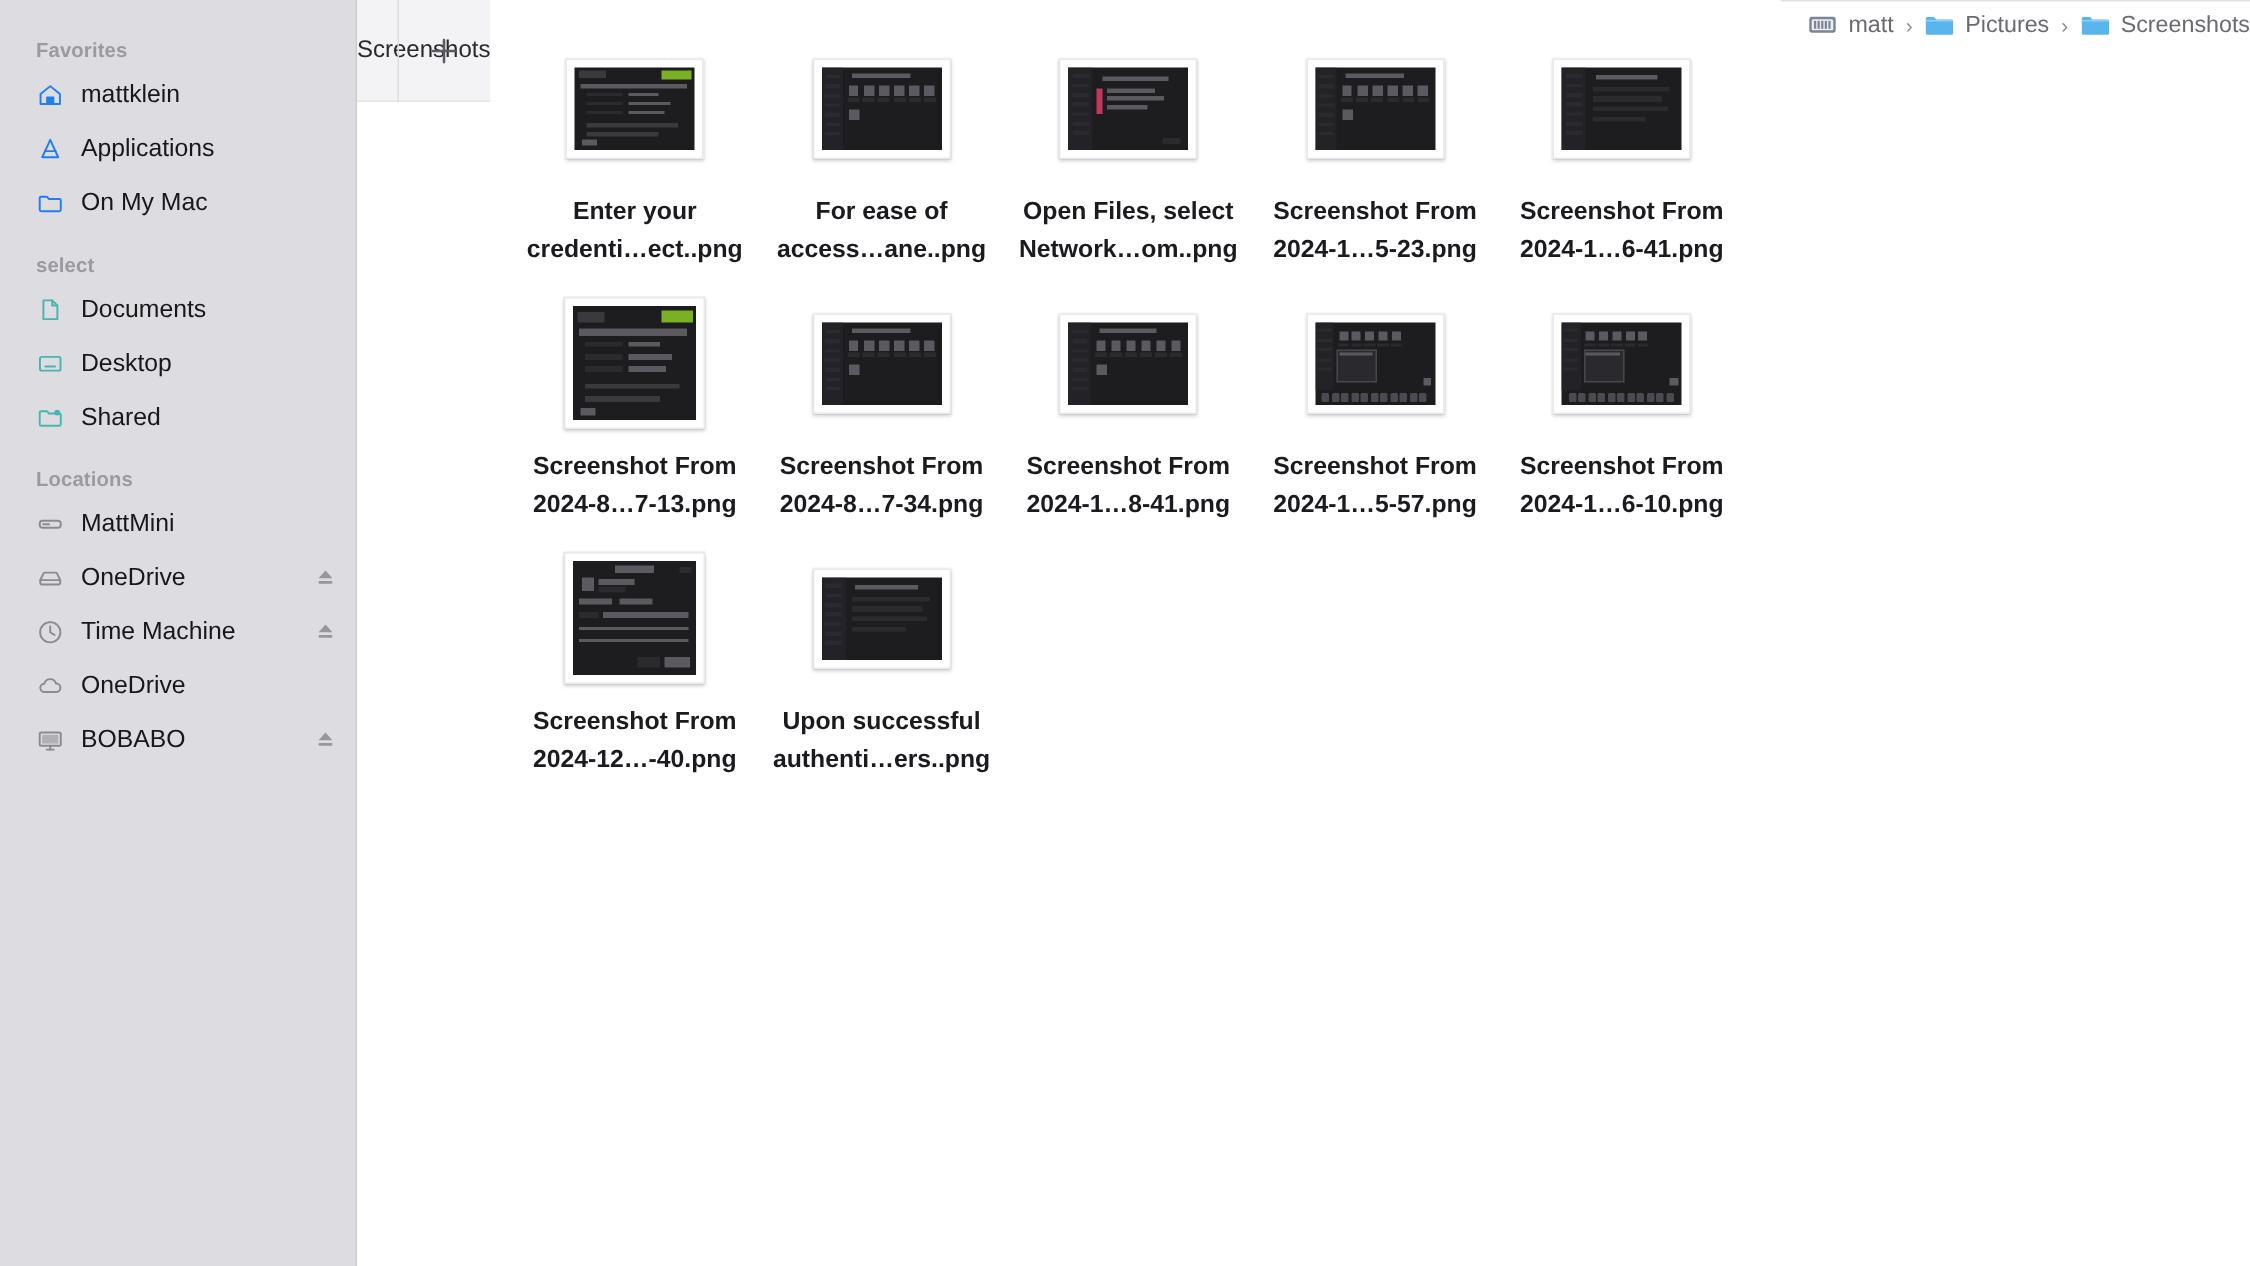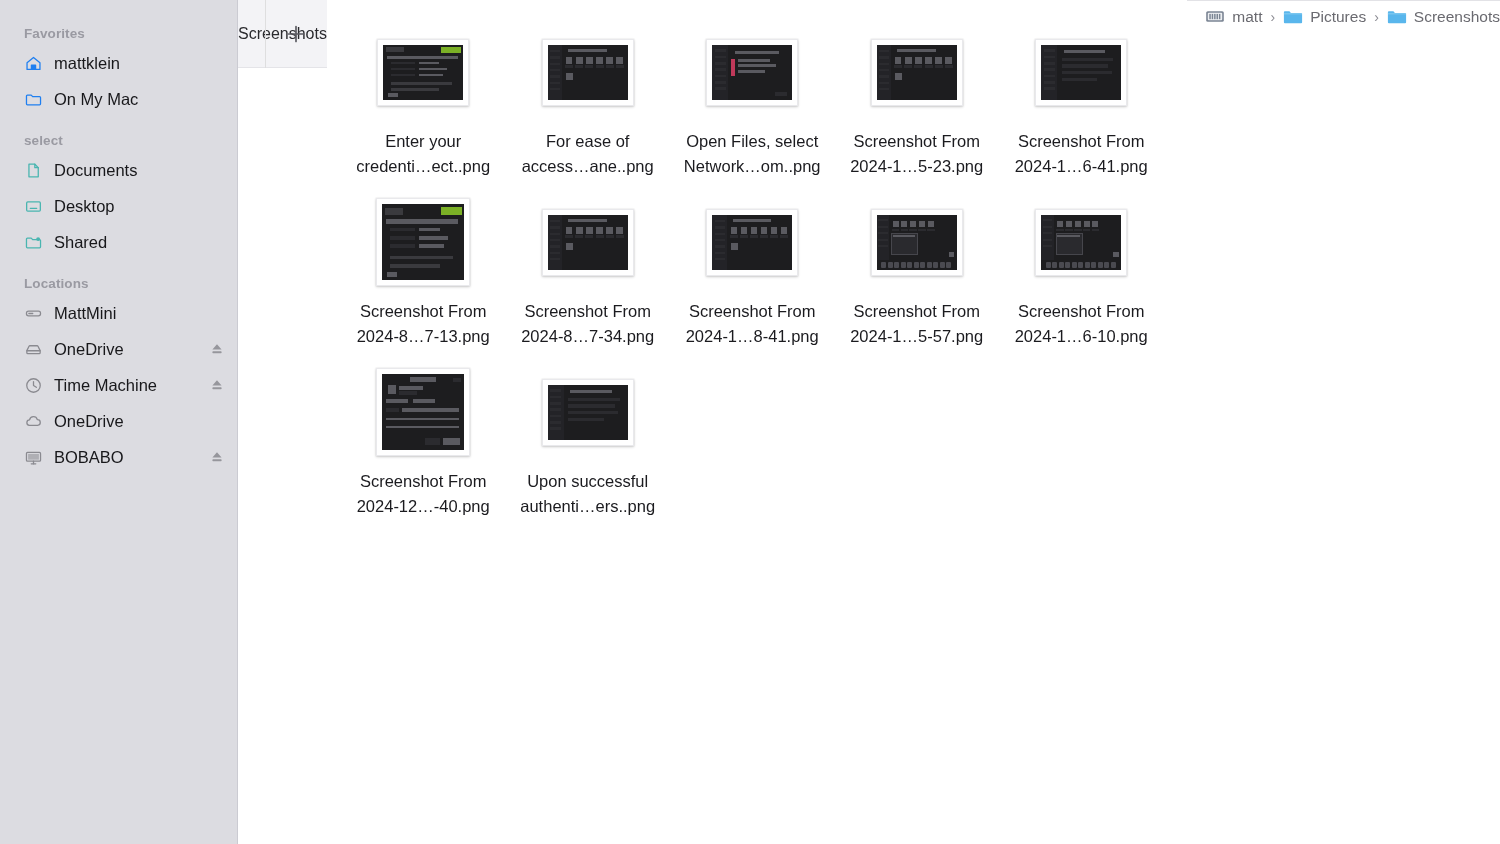--- a/index.html
+++ b/index.html
@@ -53,21 +53,21 @@
   #win-title { font-size: 16px; color: #2a2a2e; font-weight: normal; }
   #newtab-btn {
     position: absolute; right: 0; top: 0; height: 68px; width: 62px;
     display: flex; align-items: center; justify-content: center;
     border-left: 1px solid #dededf;
   }
   #newtab-btn svg { display:block; }
 
   #content {
     flex: 1 1 auto; background: #ffffff; position: relative;
-    padding: 18px 14px 0 14px; overflow: hidden;
+    padding: 18px 14px 0 14px; overflow: hidden; font-weight: bold;
   }
   #grid {
     display: flex; flex-wrap: wrap;
     align-content: flex-start;
   }
   .icon-cell {
     width: 164.5px;
     padding: 6px 2px 10px 2px;
     display: flex; flex-direction: column; align-items: center;
     cursor: default;
@@ -128,20 +128,29 @@
       <div class="sb-group">
         <div class="sb-group-title">Favorites</div>
         <div class="sb-item">
           <span class="sb-ico">
             <svg width="19" height="19" viewBox="0 0 20 20" fill="none" stroke="#1f7ff0" stroke-width="1.35" stroke-linecap="round" stroke-linejoin="round">
               <path d="M3.2 9.2 L10 3.6 L16.8 9.2 V16.2 H3.2 Z"></path>
               <path d="M7.8 16.2 V11.6 H12.2 V16.2" fill="#1f7ff0" stroke="#1f7ff0"></path>
             </svg>
           </span>
           <span class="sb-label">mattklein</span>
+        </div>
+        <div class="sb-item">
+          <span class="sb-ico">
+            <svg width="19" height="19" viewBox="0 0 20 20" fill="none" stroke="#1f7ff0" stroke-width="1.35" stroke-linecap="round" stroke-linejoin="round">
+              <path d="M10 3.4 L15.6 15.6 H4.4 Z"></path>
+              <path d="M6.2 11.3 H13.8"></path>
+            </svg>
+          </span>
+          <span class="sb-label">Applications</span>
         </div>
         <div class="sb-item">
           <span class="sb-ico">
             <svg width="19" height="19" viewBox="0 0 20 20" fill="none" stroke="#1f7ff0" stroke-width="1.35" stroke-linecap="round" stroke-linejoin="round">
               <path d="M2.6 6.4 a1 1 0 0 1 1-1 H7.6 L9.1 7 H16.4 a1 1 0 0 1 1 1 V14.6 a1 1 0 0 1-1 1 H3.6 a1 1 0 0 1-1-1 Z"></path>
             </svg>
           </span>
           <span class="sb-label">On My Mac</span>
         </div>
       </div>

